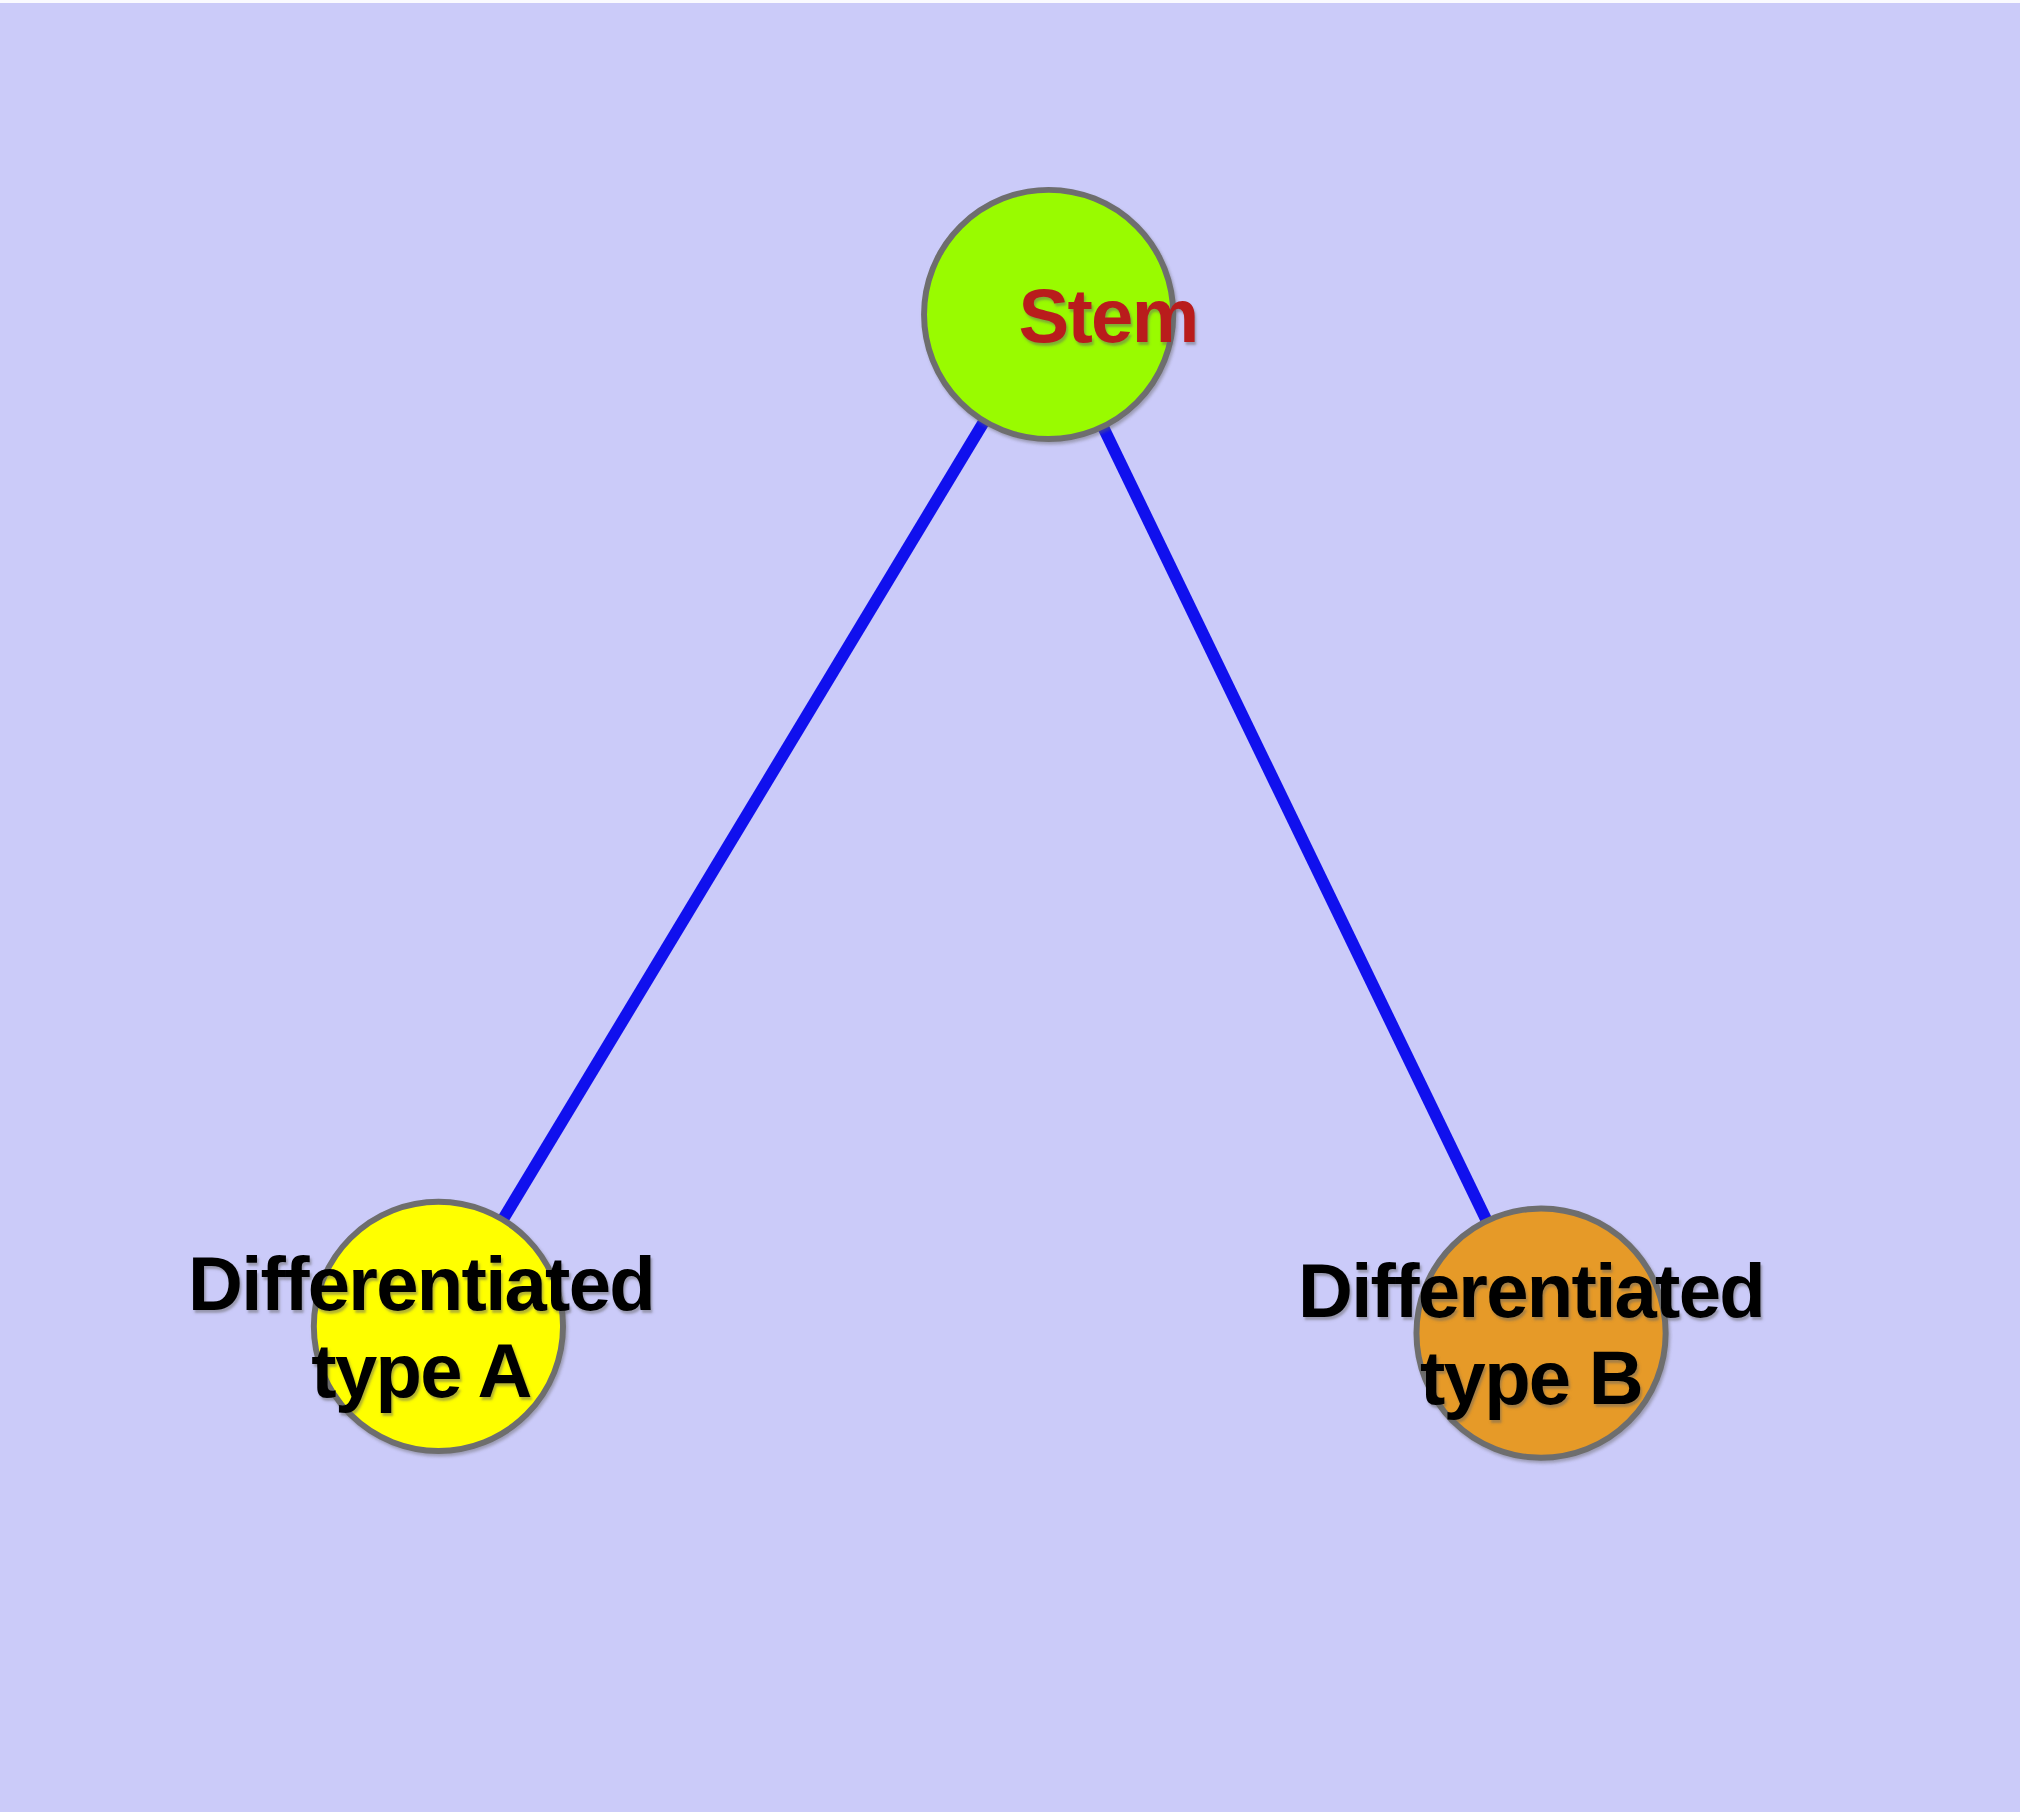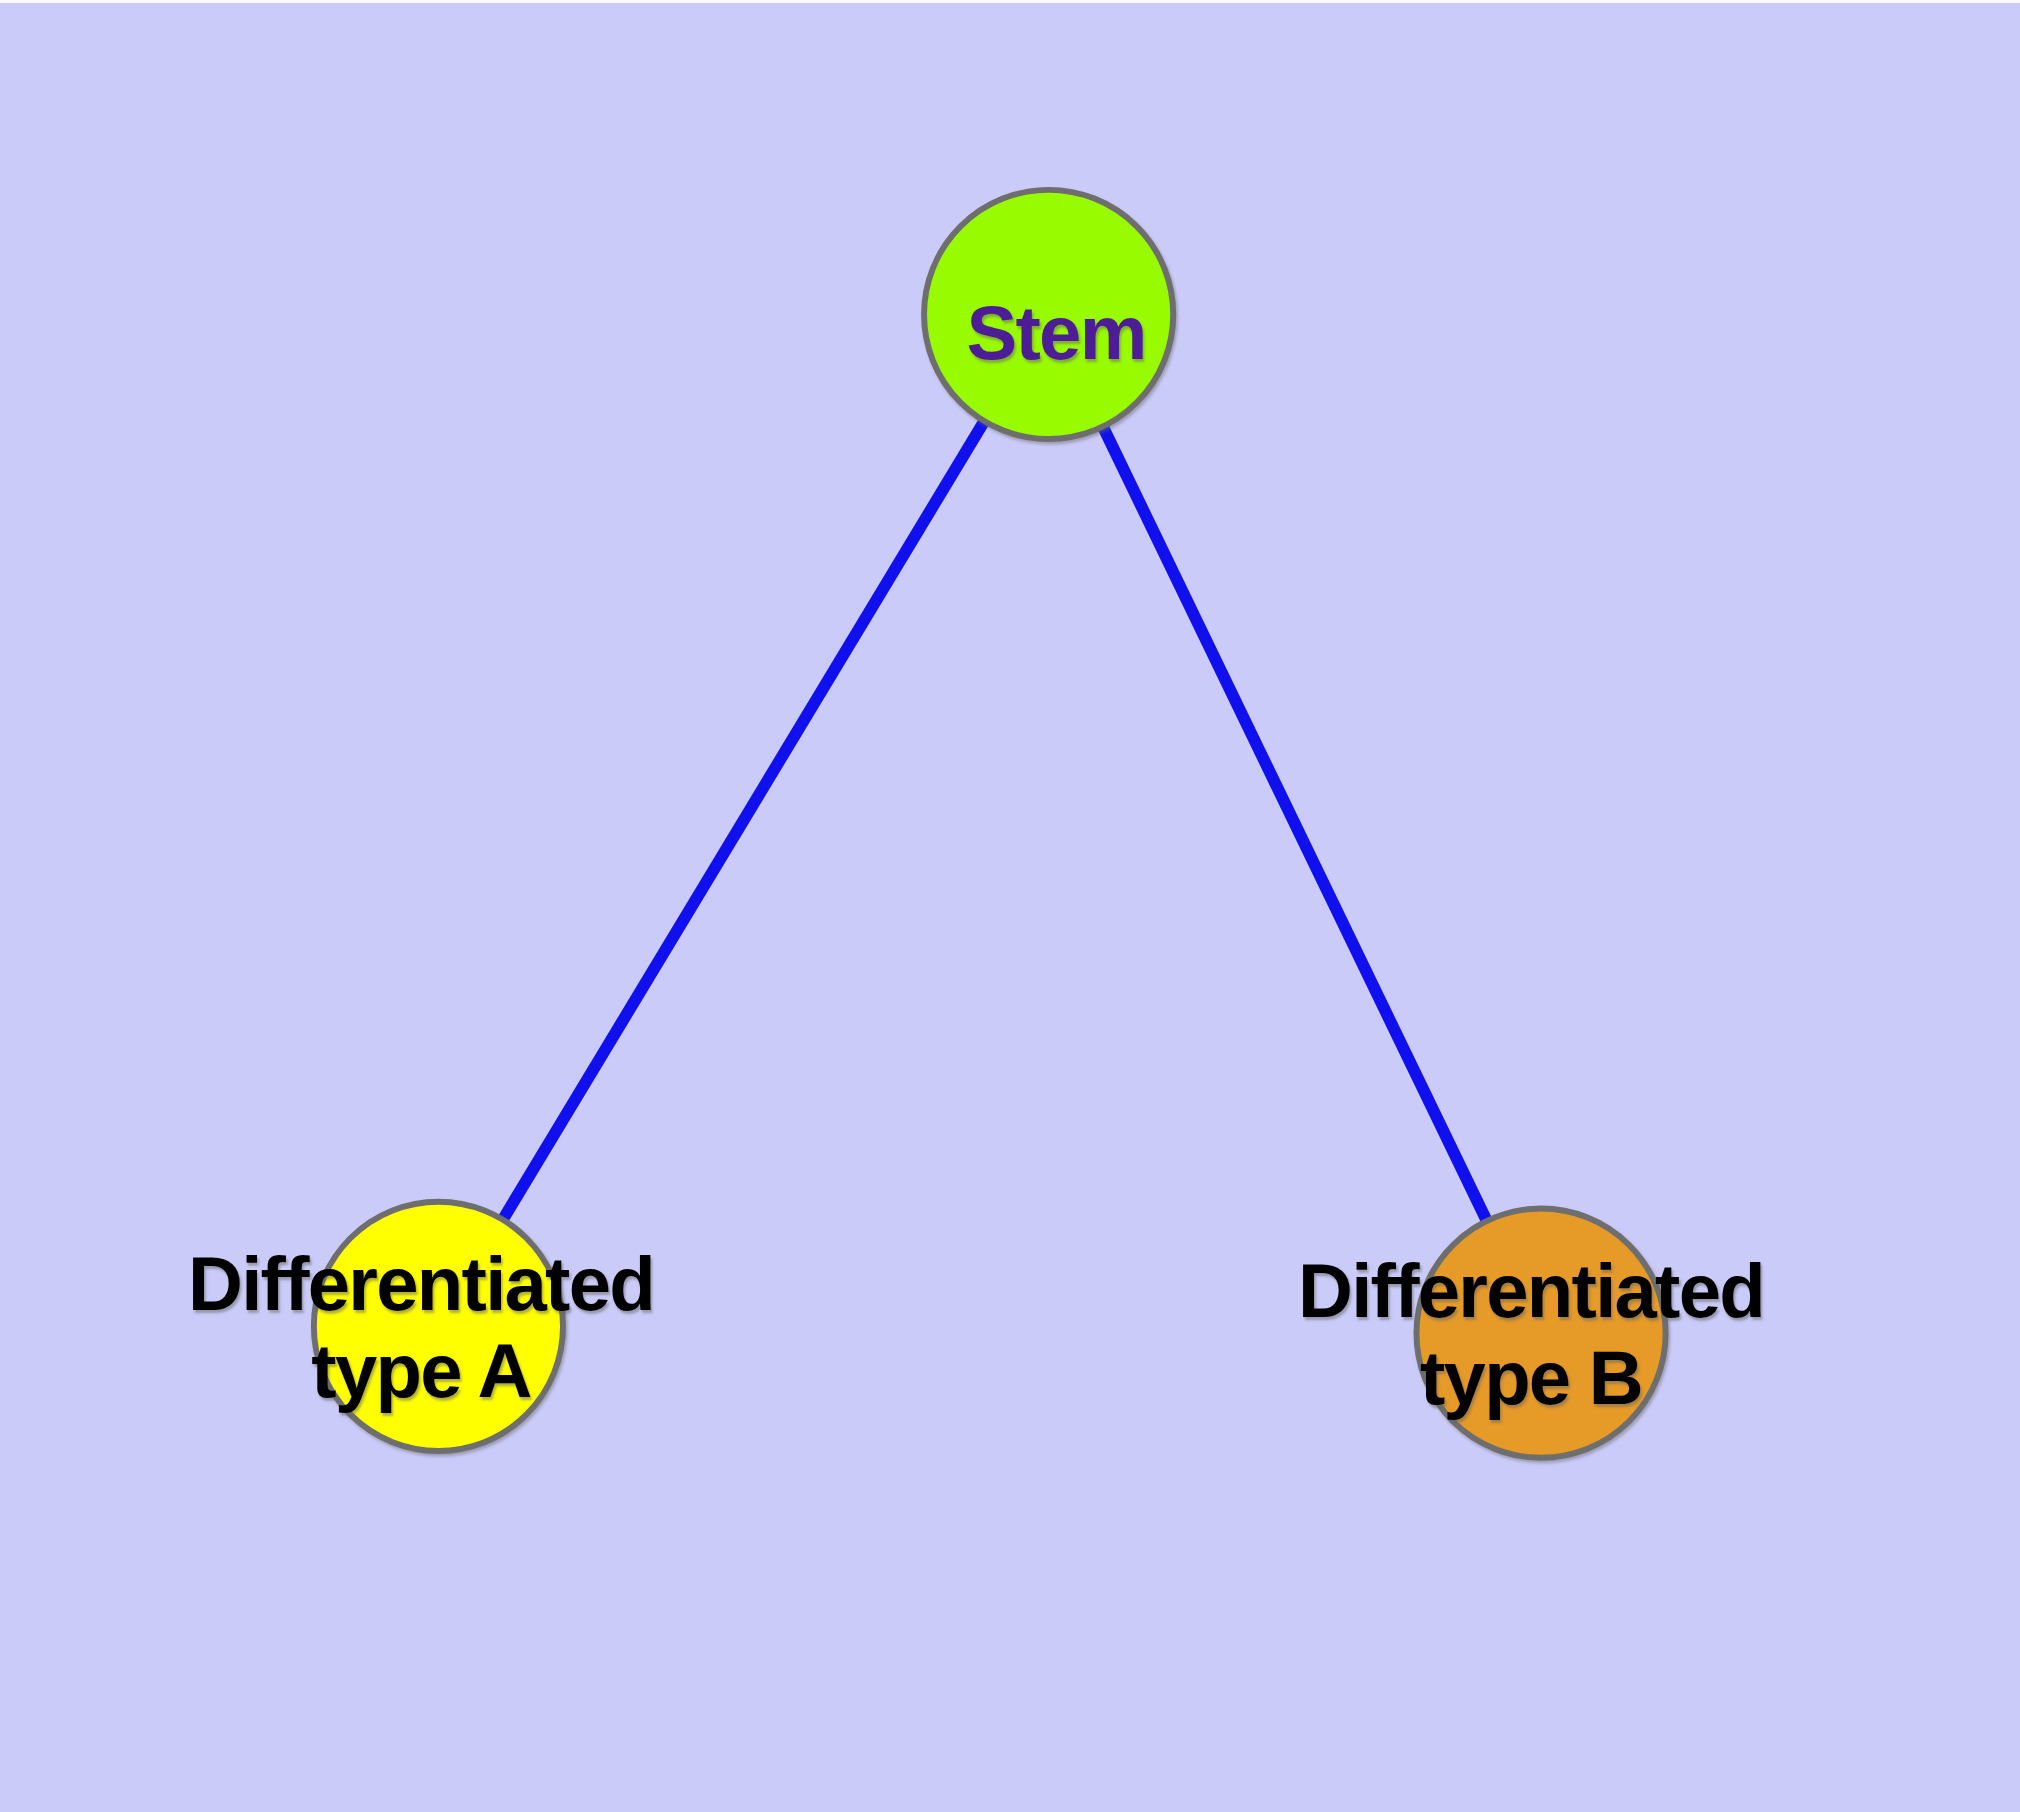--- a/index.html
+++ b/index.html
@@ -61,21 +61,21 @@
         <line x1="1237" y1="371" x2="517" y2="1565" stroke="#1010EE" stroke-width="14"></line>
         <line x1="1237" y1="371" x2="1818" y2="1573" stroke="#1010EE" stroke-width="14"></line>
       </g>
     <g id="nodes-layer">
         <circle cx="1237" cy="371" r="147" fill="#99FB00" stroke="#6E6E6E" stroke-width="7"></circle>
         <circle cx="517" cy="1565" r="147" fill="#FFFF00" stroke="#6E6E6E" stroke-width="7"></circle>
         <circle cx="1818" cy="1573" r="147" fill="#E69A28" stroke="#6E6E6E" stroke-width="7"></circle>
       </g>
   </svg>
   <div class="labels-layer" id="labels-layer">
-      <div class="node-label" style="left: 1056px; top: 315px; color: #4c1d95; margin-top: 17px;">Stem</div>
+      <div class="node-label" style="left: 1108px; top: 315px; color: #b91c1c;">Stem</div>
       <div class="node-label" style="left: 421px; top: 1327px; color: rgb(0, 0, 0);">Differentiated
 type A</div>
       <div class="node-label" style="left: 1531px; top: 1334px; color: rgb(0, 0, 0);">Differentiated
 type B</div>
     </div>
   <div class="top-strip" id="top-strip" style="background: rgb(250, 250, 255);"></div>
 </div>
 
 
 </body></html>

